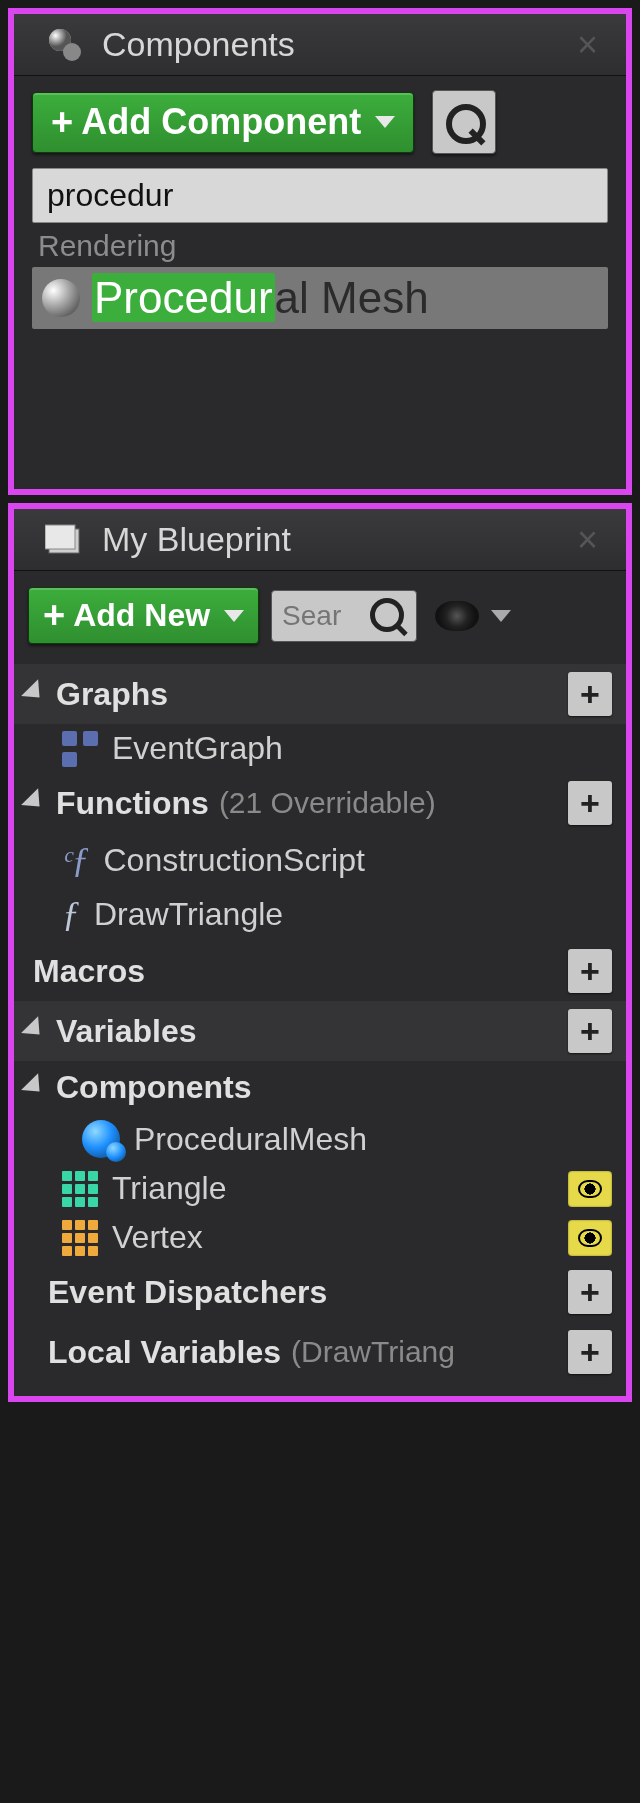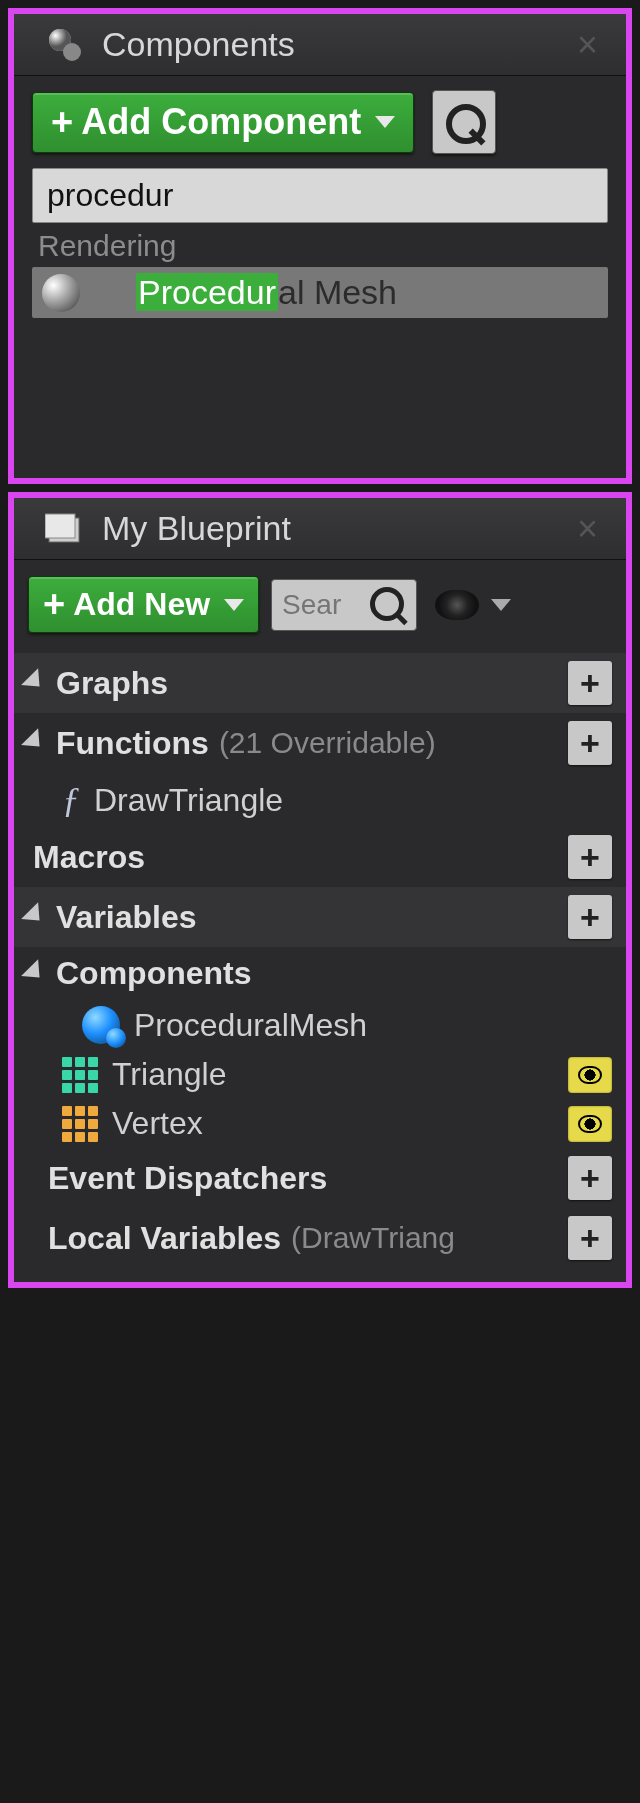--- a/index.html
+++ b/index.html
@@ -106,23 +106,22 @@
   padding: 6px 10px;
   gap: 12px;
   cursor: pointer;
 }
 .result-row .sphere-icon {
   width: 38px; height: 38px;
   border-radius: 50%;
   background: radial-gradient(circle at 30% 30%, #fff, #aaa 40%, #333);
 }
 .result-text {
-  font-size: 34px;
+  font-size: 44px;
   color: #2b2b2b;
-  margin-left: 44px;
 }
 .result-text .hl {
   background: #3cae3c;
   color: #fff;
   padding: 0 2px;
   border-radius: 2px;
 }
 
 
 .small-search {
@@ -373,26 +372,39 @@
     </div>
   </div>
 
   <div class="tree">
 
     <div class="tree-section-header shaded">
       <span class="arrow exp"></span>
       <span>Graphs</span>
       <span class="add-btn">+</span>
     </div>
+    <div class="tree-item">
+      <span class="icon-eventgraph">
+          <span></span>
+          <span></span>
+          <span></span>
+          <span></span>
+        </span>
+      <span>EventGraph</span>
+    </div>
 
     <div class="tree-section-header">
       <span class="arrow exp"></span>
       <span>Functions</span>
       <span class="muted">(21 Overridable)</span>
       <span class="add-btn">+</span>
+    </div>
+    <div class="tree-item">
+      <span class="icon-func">ᶜƒ</span>
+      <span>ConstructionScript</span>
     </div>
     <div class="tree-item">
       <span class="icon-func light">ƒ</span>
       <span>DrawTriangle</span>
     </div>
 
     <div class="tree-section-header" style="padding-left:19px">
       <span>Macros</span>
       <span class="add-btn">+</span>
     </div>

